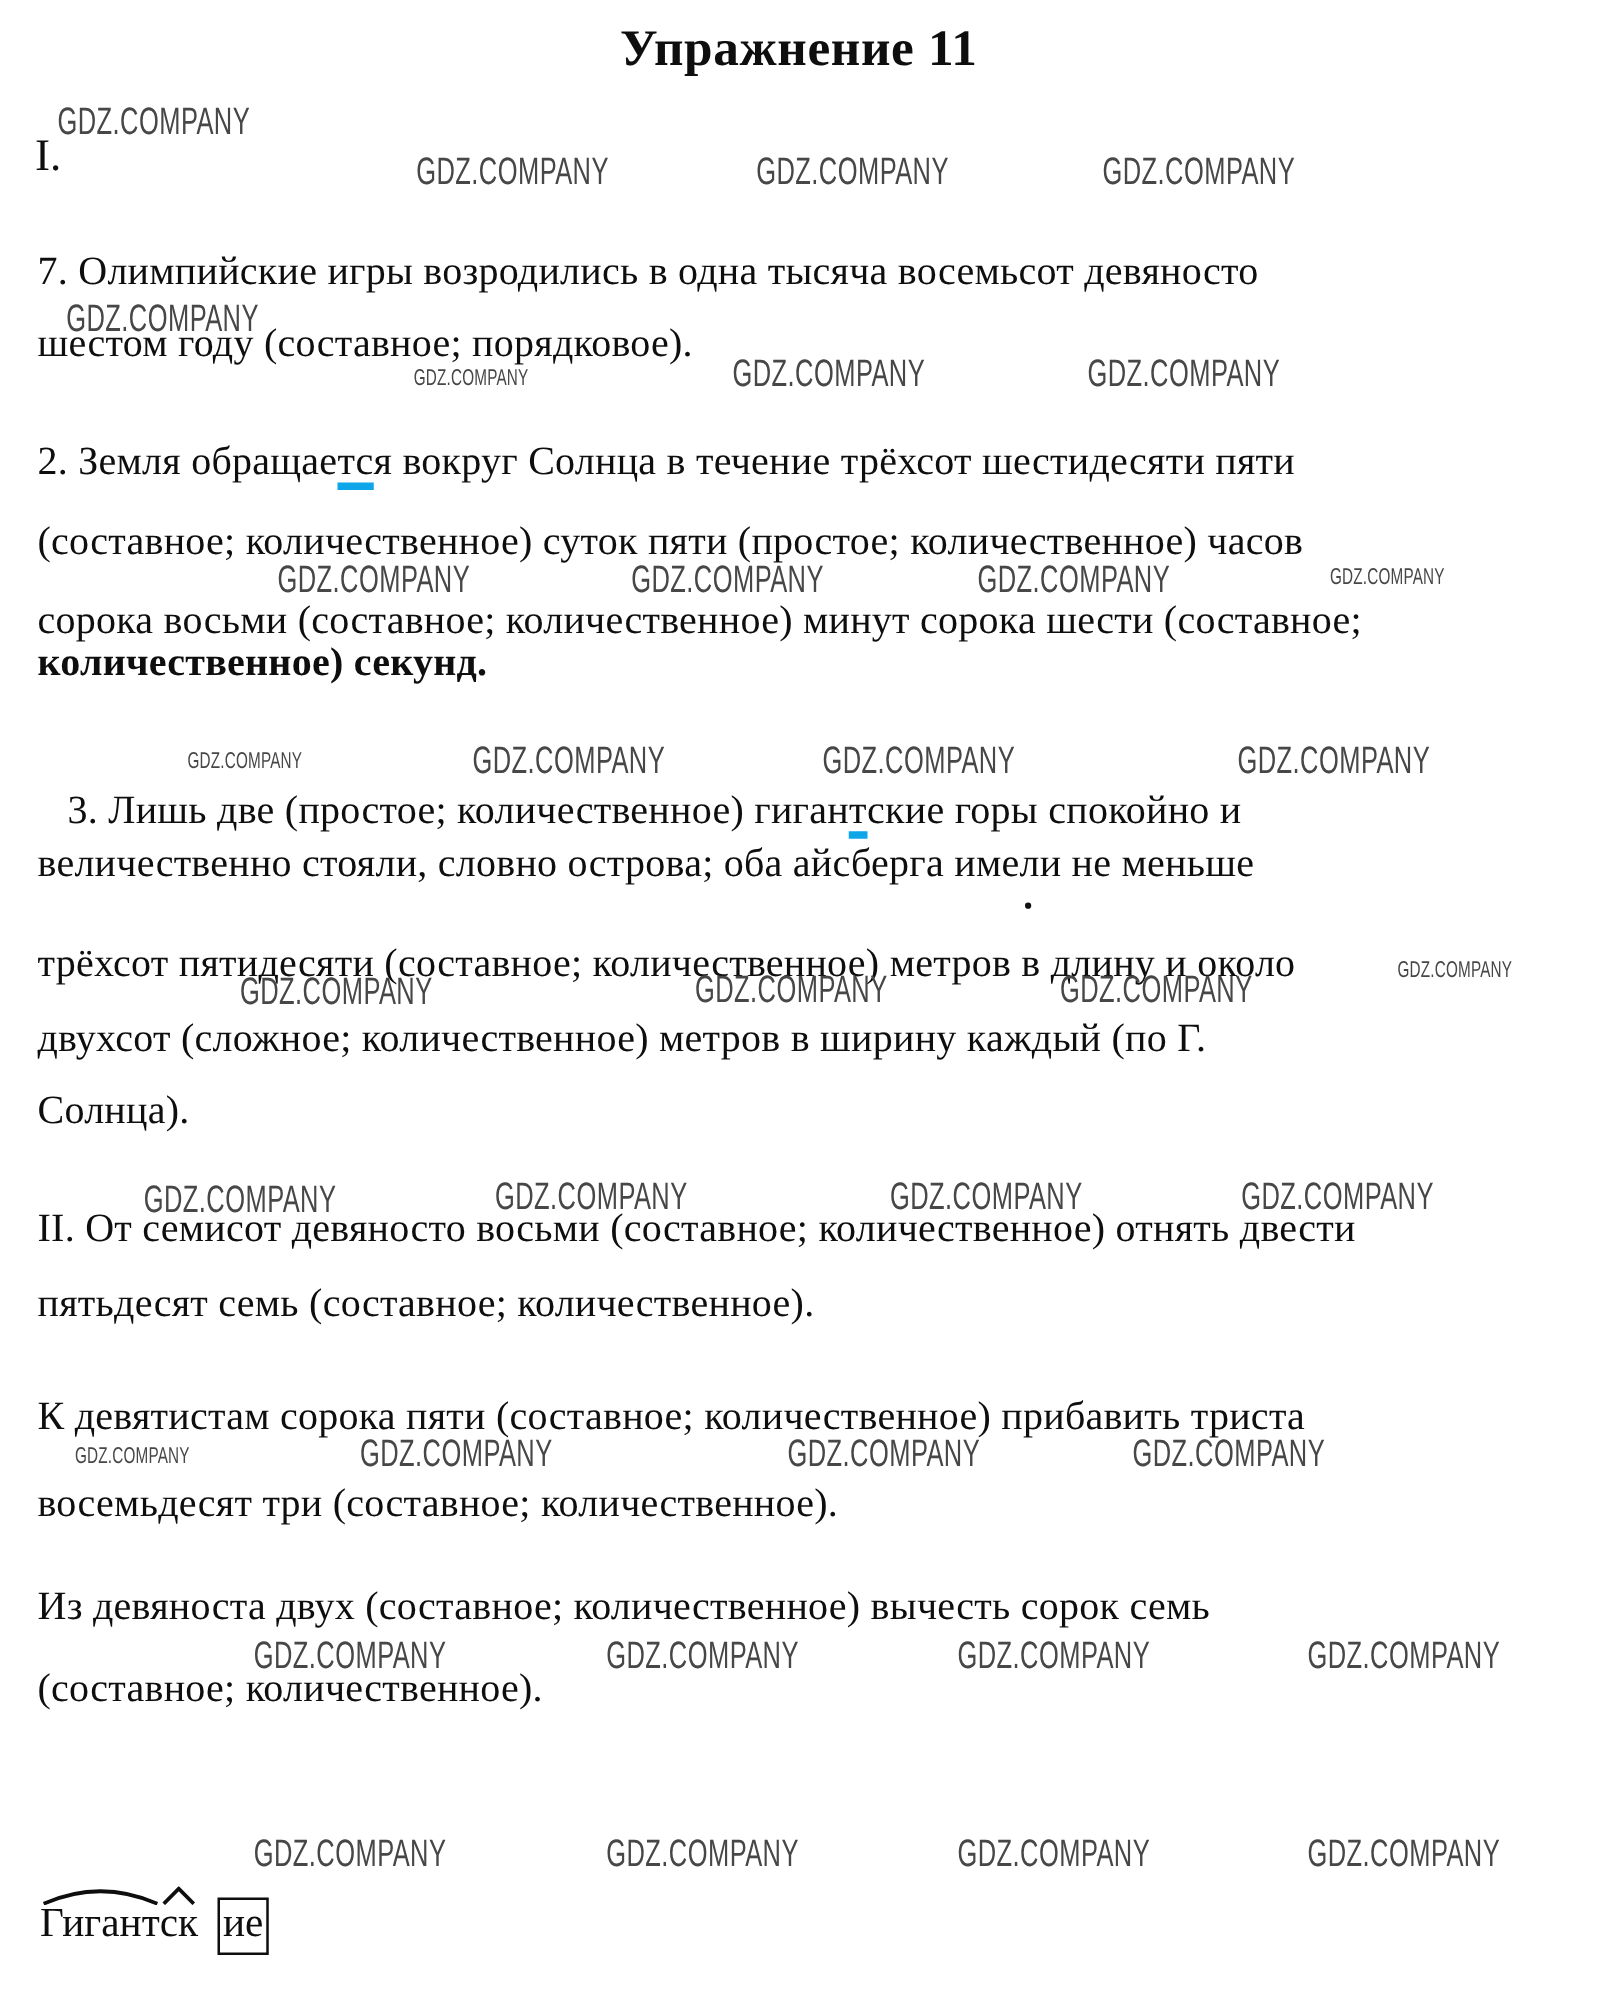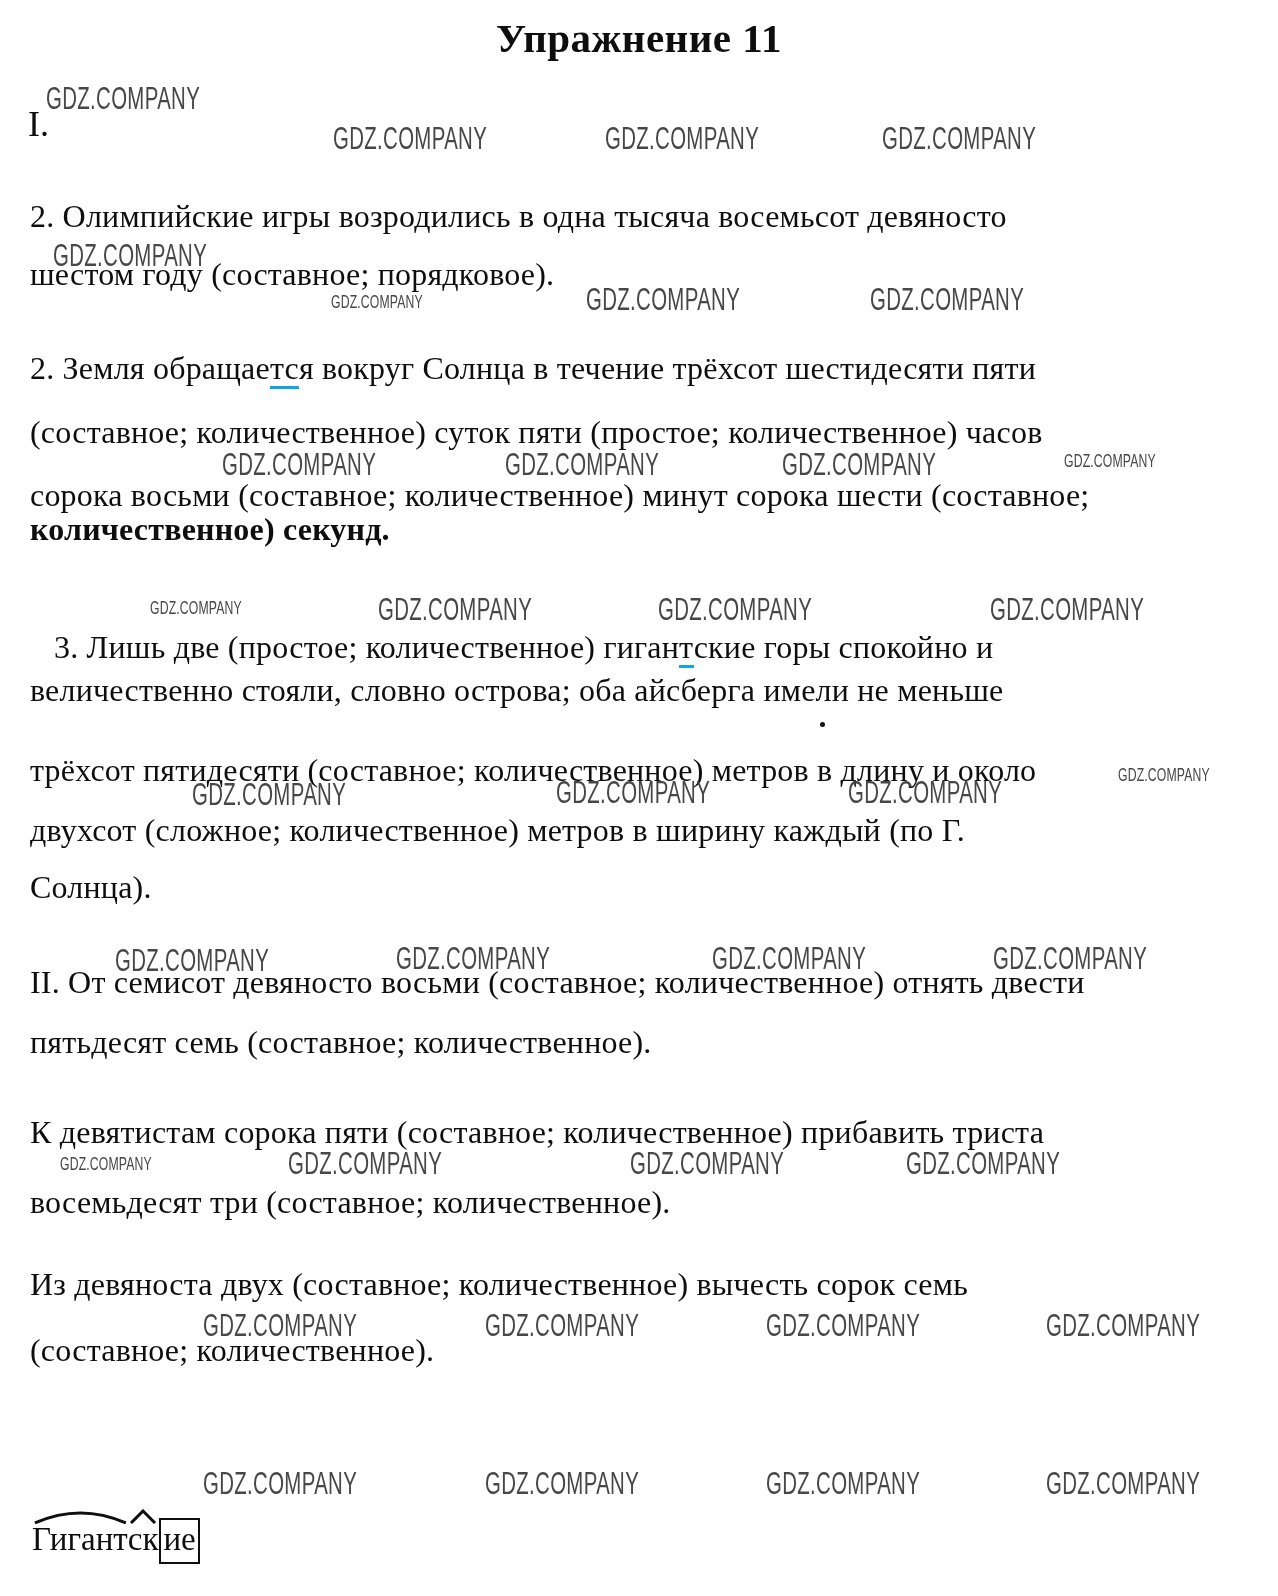--- a/index.html
+++ b/index.html
@@ -19,21 +19,21 @@
   .roman{
     position:absolute;left:28px;top:106px;
     font-size:36px;line-height:1;
   }
   .line{
     position:absolute;left:30px;
     font-size:32px;line-height:36px;white-space:nowrap;
     letter-spacing:0.2px;
   }
   .u{
-    border-bottom:3px solid #0ea5e9;
+    border-bottom:6px solid #0ea5e9;
   }
   .wm{
     position:absolute;
     font-family:"Liberation Sans","DejaVu Sans",sans-serif;
     font-size:30px;line-height:1;
     color:#474747;
     transform:scale(0.68,1.02);
     transform-origin:left top;
     white-space:nowrap;
     letter-spacing:0.5px;
@@ -48,38 +48,38 @@
     position:absolute;left:1px;top:-13px;width:99%;height:14px;display:block;
   }
   .caret-svg{
     position:absolute;left:50%;top:-14px;width:30px;height:15px;
     transform:translateX(-50%);display:block;
   }
   .mw-ending{
     display:inline-block;
     border:2.5px solid #0e0e0e;
     padding:3px 2px 6px 2px;
-    margin-left:1px;
+    margin-left:16px;
     line-height:1;
   }
   .artifact-dot{
     position:absolute;left:820px;top:722px;width:5px;height:5px;
     background:#111;border-radius:50%;
   }
 </style>
 </head>
 <body>
 
 <div class="page">
 
   <h1 class="title">Упражнение 11</h1>
 
   <div class="roman">I.</div>
 
-  <div class="line" style="top:198px;">2. Олимпийские игры возродились в одна тысяча восемьсот девяносто</div>
+  <div class="line" style="top:198px;">7. Олимпийские игры возродились в одна тысяча восемьсот девяносто</div>
   <div class="line" style="top:256px;">шестом году (составное; порядковое).</div>
 
   <div class="line" style="top:350px;"><span>2. Земля обращае</span><span class="u">тс</span><span>я вокруг Солнца в течение трёхсот шестидесяти пяти</span></div>
   <div class="line" style="top:414px;">(составное; количественное) суток пяти (простое; количественное) часов</div>
   <div class="line" style="top:477px;">сорока восьми (составное; количественное) минут сорока шести (составное;</div>
   <div class="line" style="top:511px;font-weight:bold;">количественное) секунд.</div>
 
   <div class="line" style="top:629px;margin-left:24px;"><span>3. Лишь две (простое; количественное) гиган</span><span class="u">т</span><span>ские горы спокойно и</span></div>
   <div class="line" style="top:672px;text-align:center;">величественно стояли, словно острова; оба айсберга имели не меньше</div>
   <div class="line" style="top:752px;">трёхсот пятидесяти (составное; количественное) метров в длину и около</div>

